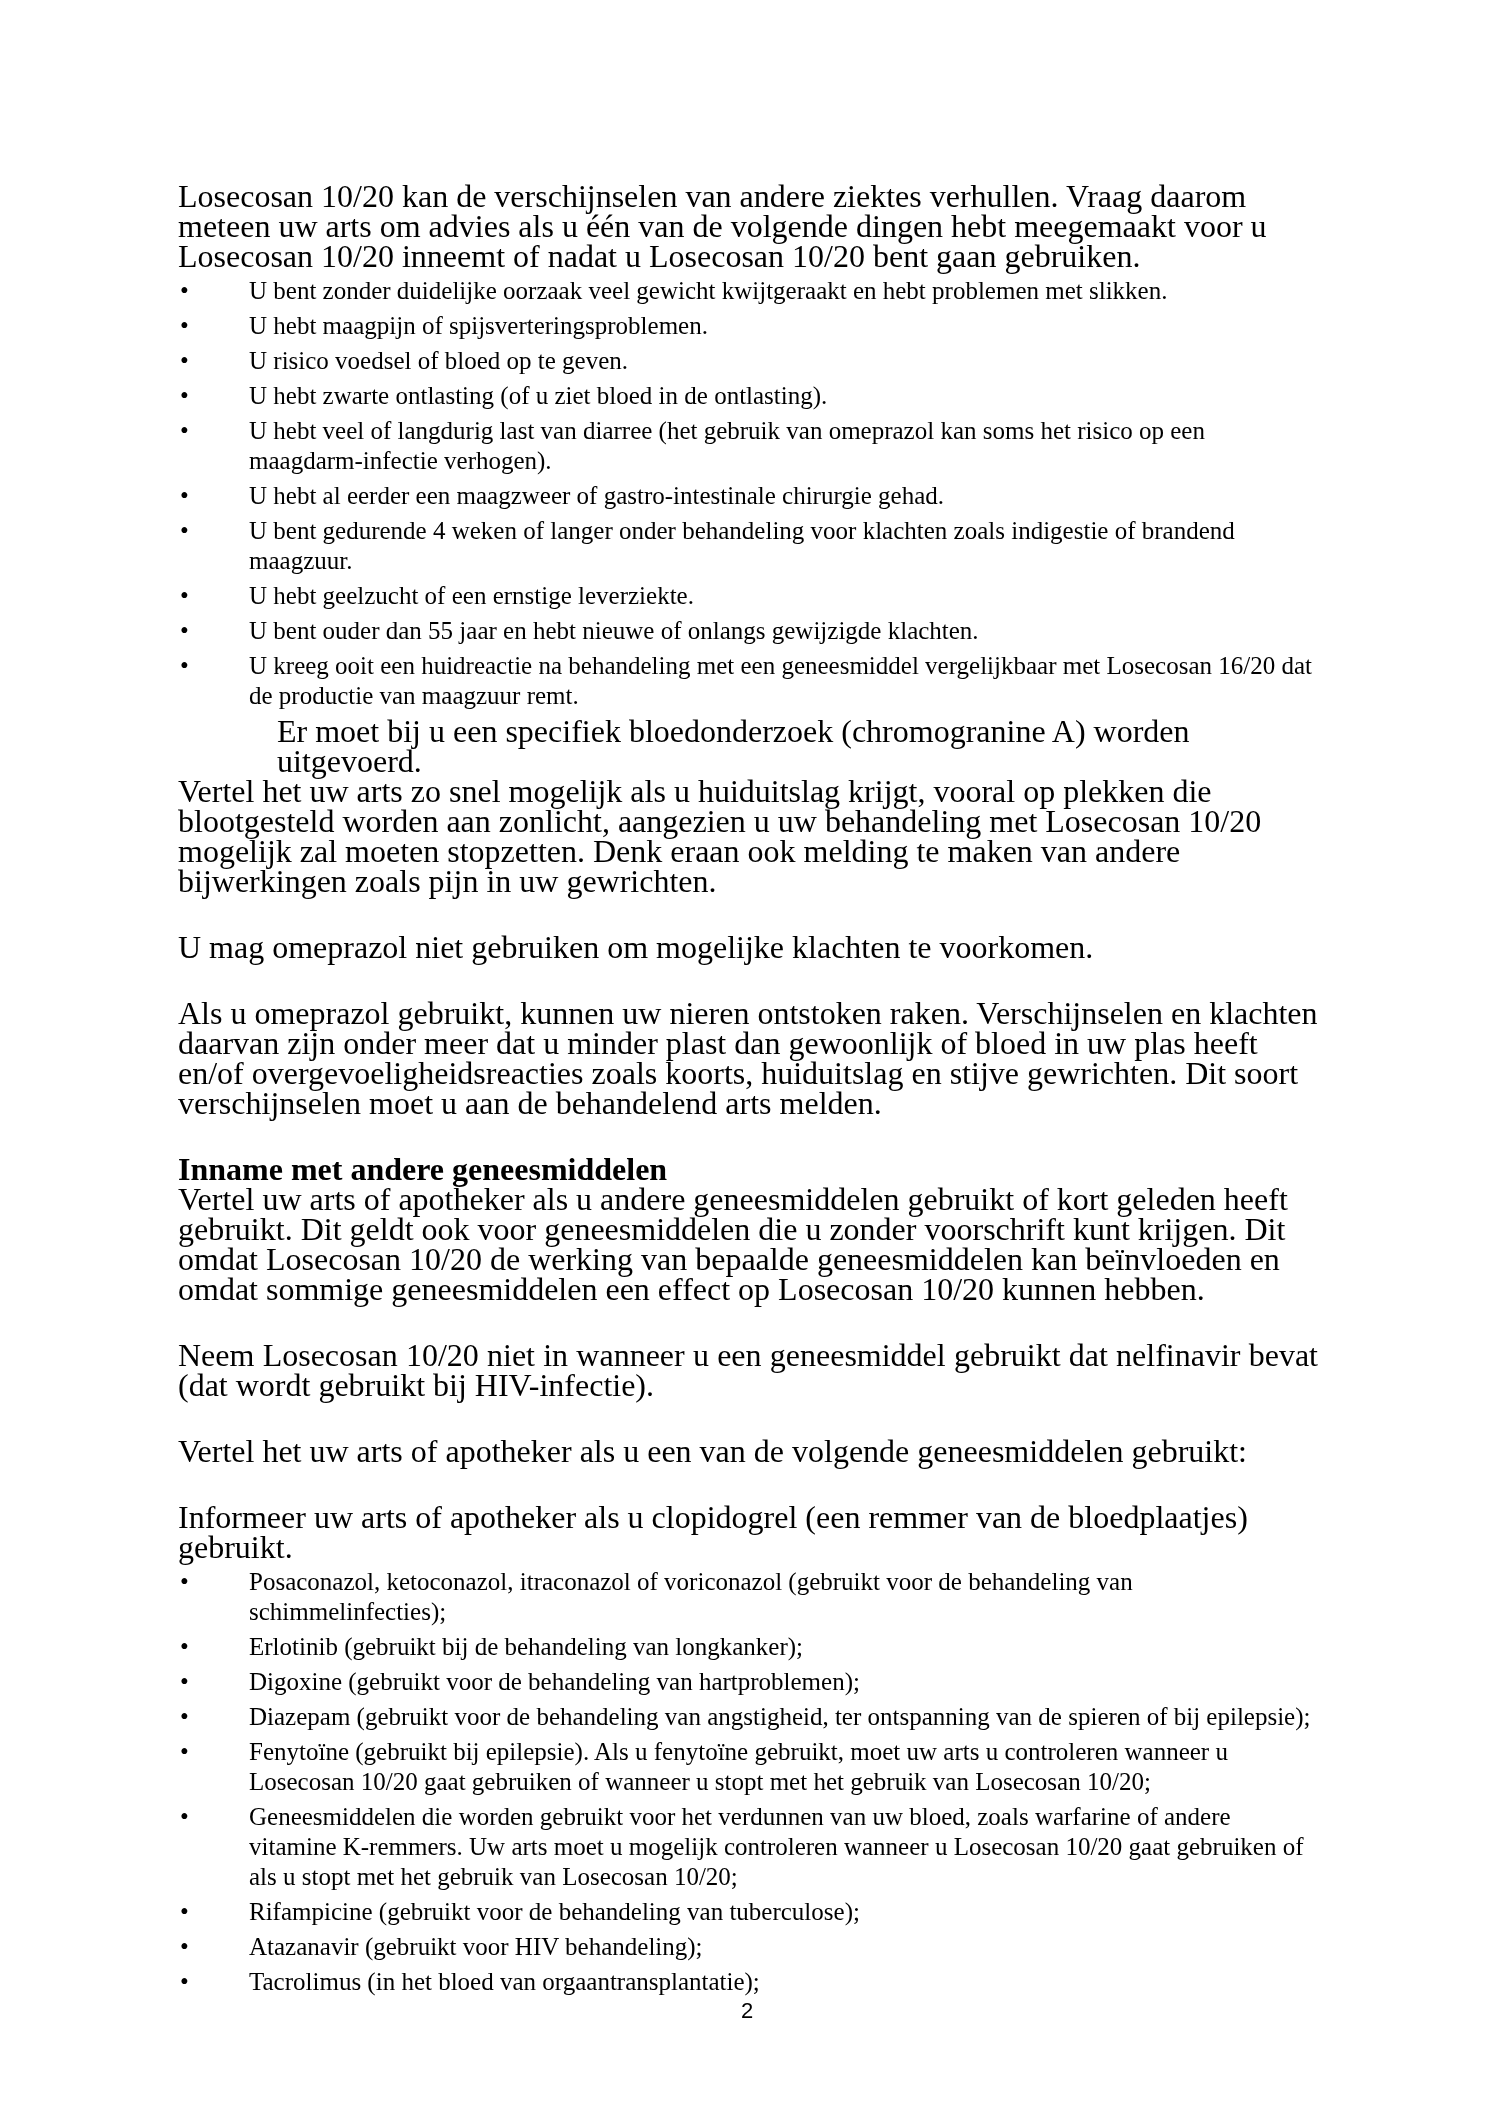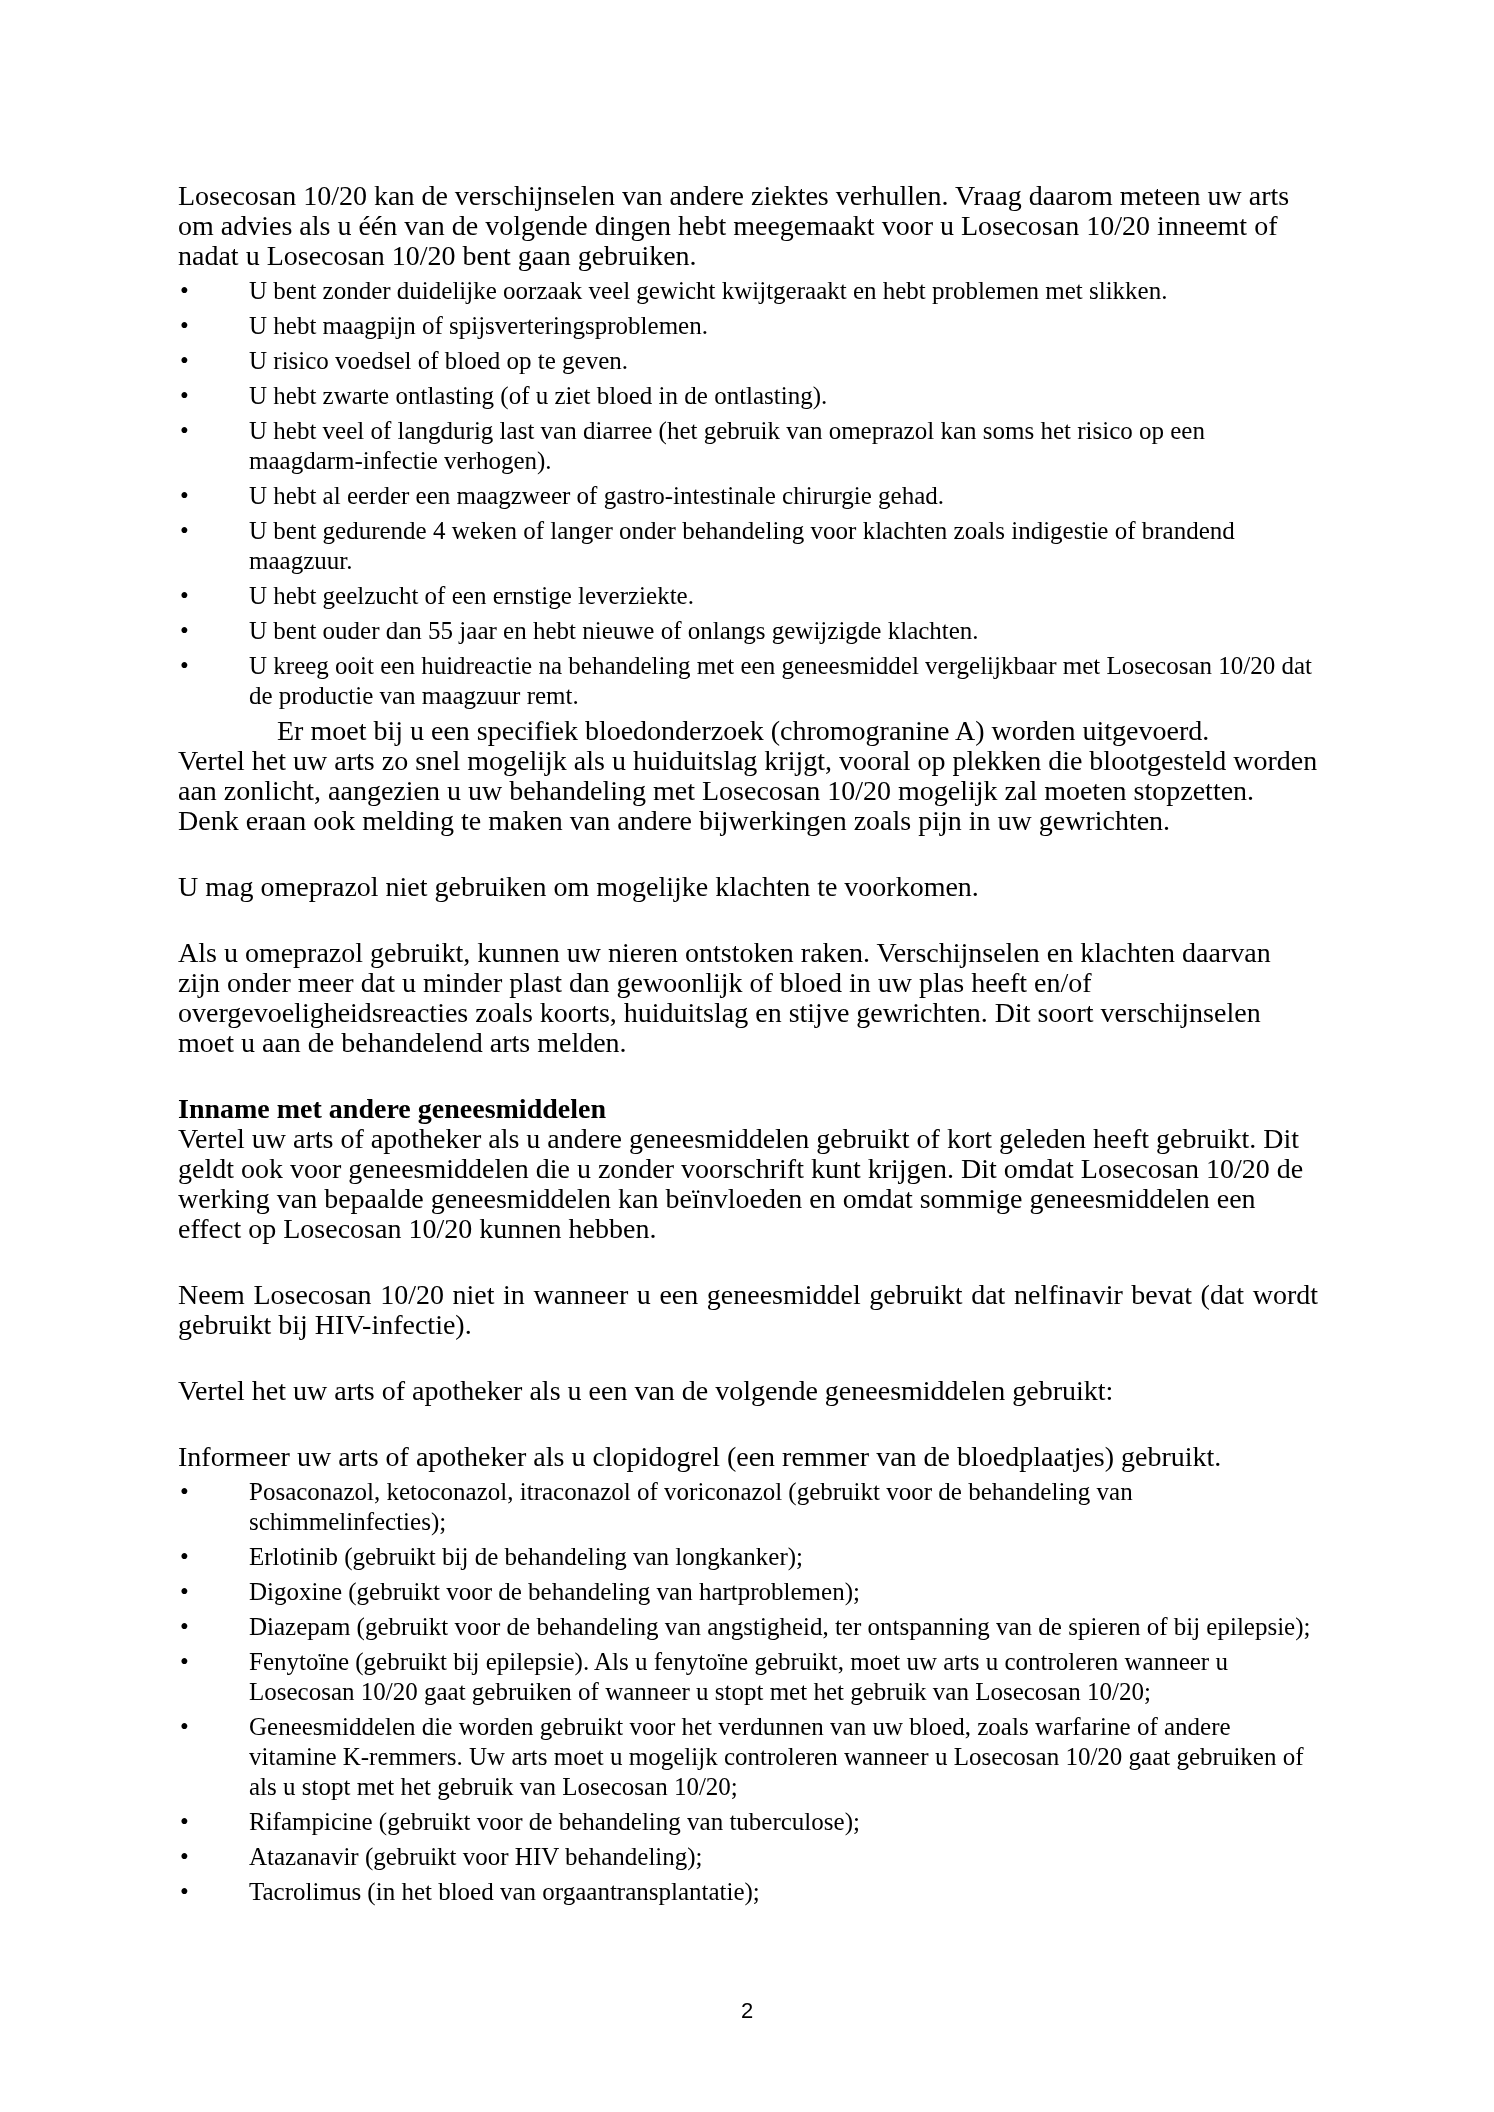--- a/index.html
+++ b/index.html
@@ -21,21 +21,21 @@
   .page-body {
     position: absolute;
     left: 178px;
     top: 181px;
     width: 1140px;
   }
   p, h2 {
     margin: 0;
     padding: 0;
     font-weight: normal;
-    font-size: 28px;
+    font-size: 32px;
     line-height: 30px;
   }
   h2 { font-weight: bold; }
   .gap { margin-top: 36px; }
   ul.bullets {
     list-style: none;
     margin: 0;
     padding: 0;
   }
   ul.bullets > li {
@@ -78,21 +78,21 @@
     <ul class="bullets">
       <li>U bent zonder duidelijke oorzaak veel gewicht kwijtgeraakt en hebt problemen met slikken.</li>
       <li>U hebt maagpijn of spijsverteringsproblemen.</li>
       <li>U risico voedsel of bloed op te geven.</li>
       <li>U hebt zwarte ontlasting (of u ziet bloed in de ontlasting).</li>
       <li>U hebt veel of langdurig last van diarree (het gebruik van omeprazol kan soms het risico op een maagdarm-infectie verhogen).</li>
       <li>U hebt al eerder een maagzweer of gastro-intestinale chirurgie gehad.</li>
       <li>U bent gedurende 4 weken of langer onder behandeling voor klachten zoals indigestie of brandend maagzuur.</li>
       <li>U hebt geelzucht of een ernstige leverziekte.</li>
       <li>U bent ouder dan 55 jaar en hebt nieuwe of onlangs gewijzigde klachten.</li>
-      <li>U kreeg ooit een huidreactie na behandeling met een geneesmiddel vergelijkbaar met Losecosan 10/20 dat de productie van maagzuur remt.</li>
+      <li>U kreeg ooit een huidreactie na behandeling met een geneesmiddel vergelijkbaar met Losecosan 16/20 dat de productie van maagzuur remt.</li>
     </ul>
 
     <p class="indent">Er moet bij u een specifiek bloedonderzoek (chromogranine A) worden uitgevoerd.</p>
 
     <p>Vertel het uw arts zo snel mogelijk als u huiduitslag krijgt, vooral op plekken die blootgesteld worden aan zonlicht, aangezien u uw behandeling met Losecosan 10/20 mogelijk zal moeten stopzetten. Denk eraan ook melding te maken van andere bijwerkingen zoals pijn in uw gewrichten.</p>
 
     <p class="gap">U mag omeprazol niet gebruiken om mogelijke klachten te voorkomen.</p>
 
     <p class="gap">Als u omeprazol gebruikt, kunnen uw nieren ontstoken raken. Verschijnselen en klachten daarvan zijn onder meer dat u minder plast dan gewoonlijk of bloed in uw plas heeft en/of overgevoeligheidsreacties zoals koorts, huiduitslag en stijve gewrichten. Dit soort verschijnselen moet u aan de behandelend arts melden.</p>
 

